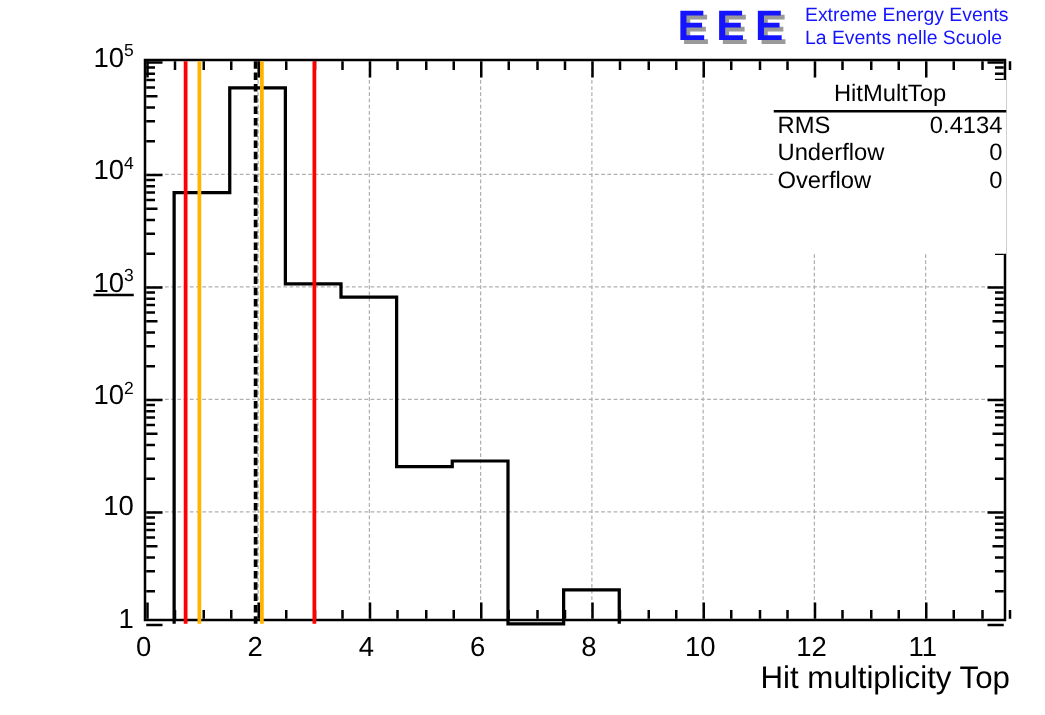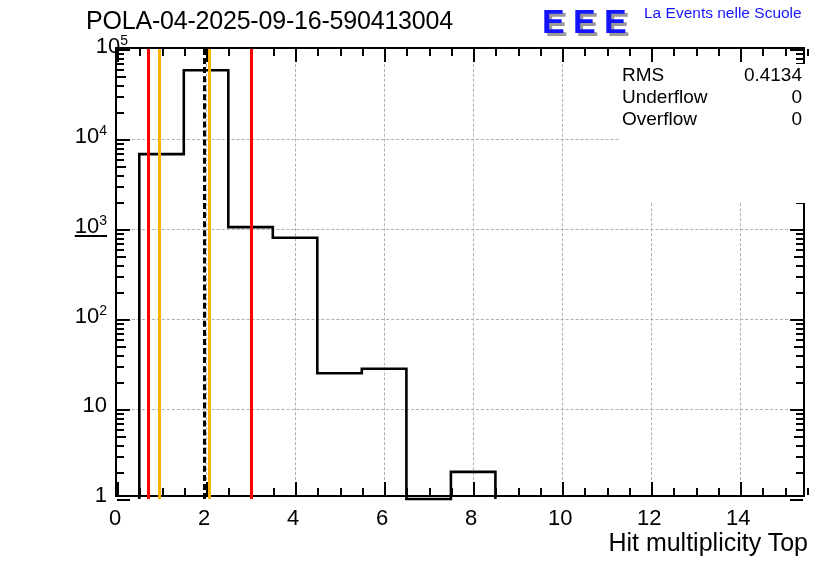--- a/index.html
+++ b/index.html
@@ -68,54 +68,54 @@
   .stats-row{display:flex;justify-content:space-between;font-size:19px;color:#000;
              line-height:22px;height:22px;padding:0 3px;}
   .stats-row .k{text-align:left;}
   .stats-row .v{text-align:right;}
 </style>
 </head>
 <body>
 
 <div id="root">
 
-  <div class="title">POLA-04-2025-09-16-590413004</div>
 
   <div class="logo">
     <div class="logo-marks">
       <span class="eee-shadow" style="left:5px">E</span>
       <span class="eee-shadow" style="left:36px">E</span>
       <span class="eee-shadow" style="left:67px">E</span>
       <span class="eee-letter" style="left:2px">E</span>
       <span class="eee-letter" style="left:33px">E</span>
       <span class="eee-letter" style="left:64px">E</span>
     </div>
     <div class="logo-text">
+      <div>Extreme Energy Events</div>
       <div>La Events nelle Scuole</div>
     </div>
   </div>
 
   <div id="ylabels">
       <div class="ylab" style="right: 729px; top: 482px;">1</div>
       <div class="ylab" style="right: 729px; top: 392px;">10</div>
       <div class="ylab" style="right: 729px; top: 302px;">10<sup>2</sup></div>
       <div class="ylab" style="right: 729px; top: 212px; text-decoration: underline;">10<sup>3</sup></div>
       <div class="ylab" style="right: 729px; top: 122px;">10<sup>4</sup></div>
-      <div class="ylab" style="right: 708px; top: 32px;">10<sup>5</sup></div>
+      <div class="ylab" style="right: 729px; top: 32px;">10<sup>5</sup></div>
     </div>
 
   <div id="xlabels">
       <div class="xlab" style="left: 85px; width: 60px; top: 505px;">0</div>
       <div class="xlab" style="left: 174.032px; width: 60px; top: 505px;">2</div>
       <div class="xlab" style="left: 263.065px; width: 60px; top: 505px;">4</div>
       <div class="xlab" style="left: 352.097px; width: 60px; top: 505px;">6</div>
       <div class="xlab" style="left: 441.129px; width: 60px; top: 505px;">8</div>
       <div class="xlab" style="left: 530.161px; width: 60px; top: 505px;">10</div>
       <div class="xlab" style="left: 619.194px; width: 60px; top: 505px;">12</div>
-      <div class="xlab" style="left: 708.226px; width: 60px; top: 505px;">14</div>
+      <div class="xlab" style="left: 708.226px; width: 60px; top: 505px;">11</div>
     </div>
 
   <div class="xtitle">Hit multiplicity Top</div>
 
   <div class="frame">
     <div id="grid">
         <div class="gridline gl-h" style="top: 360px;"></div>
         <div class="gridline gl-h" style="top: 270px;"></div>
         <div class="gridline gl-h" style="top: 180px;"></div>
         <div class="gridline gl-h" style="top: 90px;"></div>
@@ -293,20 +293,21 @@
     <div id="vlines">
         <div class="vline" style="left: 30.1613px; width: 3px; background: rgb(255, 0, 0);"></div>
         <div class="vline" style="left: 41.2903px; width: 3px; background: rgb(255, 180, 0);"></div>
         <div class="vline" style="left: 85.5839px; width: 0px; border-left: 3px dashed rgb(0, 0, 0);"></div>
         <div class="vline" style="left: 91.1484px; width: 3px; background: rgb(255, 180, 0);"></div>
         <div class="vline" style="left: 132.548px; width: 3px; background: rgb(255, 0, 0);"></div>
       </div>
   </div>
 
   <div class="stats">
+    <div class="stats-title">HitMultTop</div>
     <div id="statsrows">
         <div class="stats-row">
           <span class="k">RMS</span>
           <span class="v">0.4134</span>
         </div>
         <div class="stats-row">
           <span class="k">Underflow</span>
           <span class="v">0</span>
         </div>
         <div class="stats-row">

